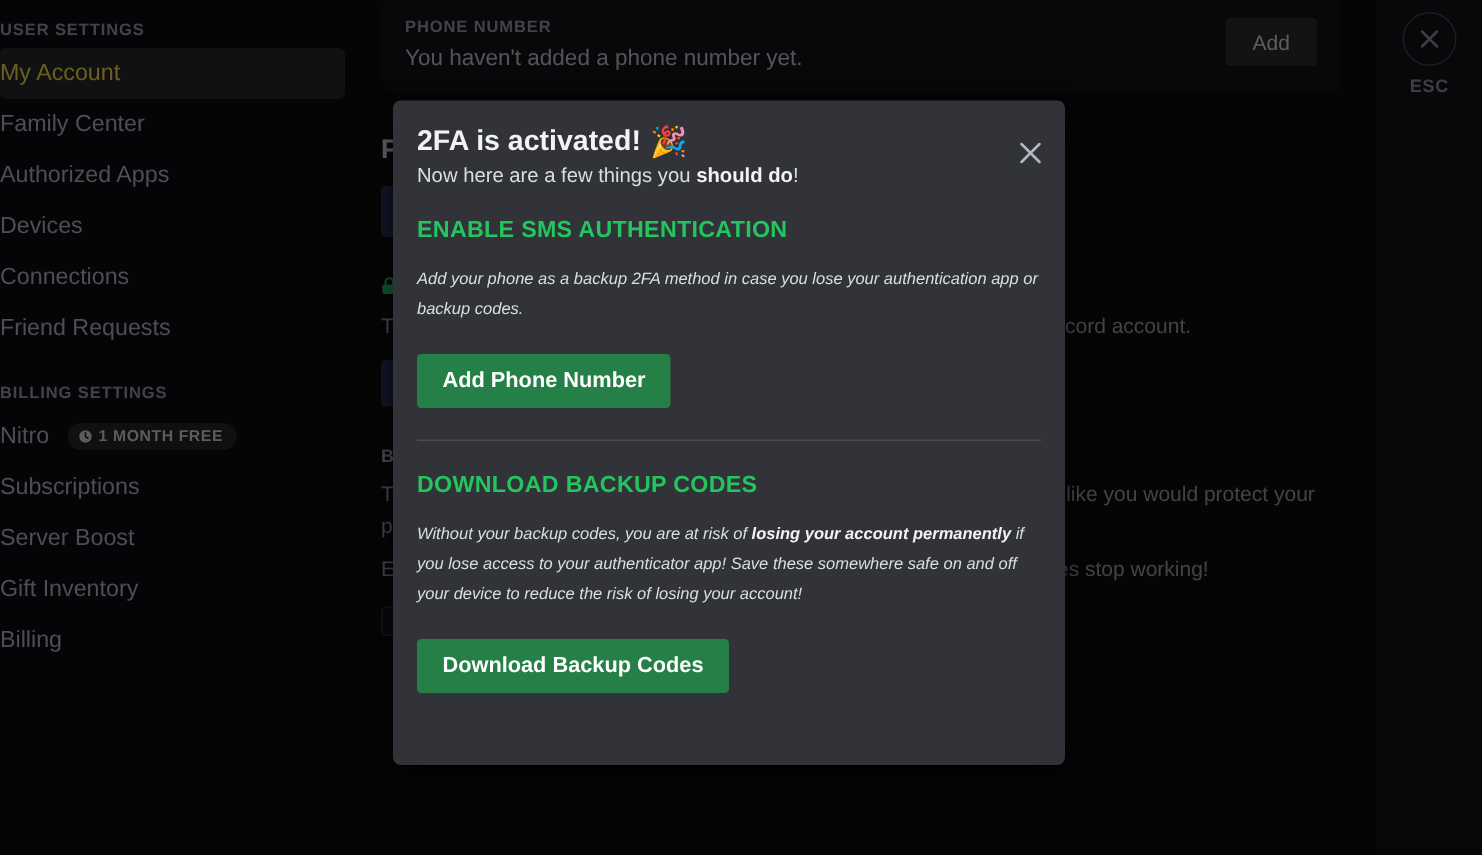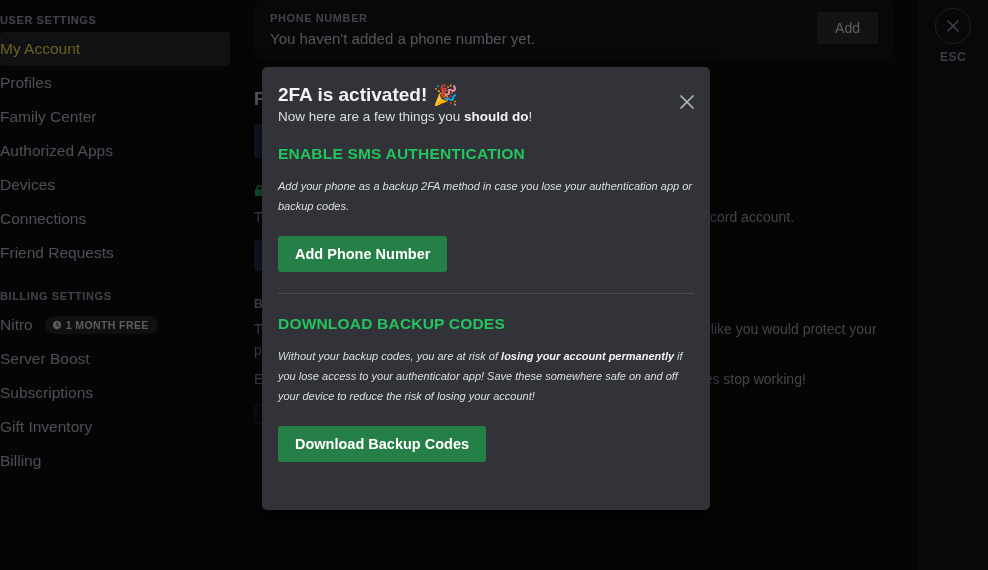--- a/index.html
+++ b/index.html
@@ -286,23 +286,20 @@
 <div id="app">
 
   <div class="backdrop-layer">
 
     <div class="sidebar">
 
       <div class="side-heading">USER SETTINGS</div>
 
       <div class="side-item selected">
         <span class="lbl">My Account</span>
-      </div>
-      <div class="side-item">
-        <span class="lbl">Profiles</span>
       </div>
       <div class="side-item">
         <span class="lbl">Family Center</span>
       </div>
       <div class="side-item">
         <span class="lbl">Authorized Apps</span>
       </div>
       <div class="side-item">
         <span class="lbl">Devices</span>
       </div>
@@ -323,24 +320,24 @@
           <span class="clock-ico">
             <svg width="10" height="10" viewBox="0 0 12 12">
                 <circle cx="6" cy="6" r="5" fill="#d7dade"></circle>
                 <path d="M6 3v3.2l2 1.2" stroke="#232528" stroke-width="1.3" fill="none" stroke-linecap="round"></path>
               </svg>
           </span>
           <span>1 MONTH FREE</span>
         </span>
       </div>
       <div class="side-item">
+        <span class="lbl">Subscriptions</span>
+      </div>
+      <div class="side-item">
         <span class="lbl">Server Boost</span>
-      </div>
-      <div class="side-item">
-        <span class="lbl">Subscriptions</span>
       </div>
       <div class="side-item">
         <span class="lbl">Gift Inventory</span>
       </div>
       <div class="side-item">
         <span class="lbl">Billing</span>
       </div>
 
       <div class="side-gap"></div>
 

